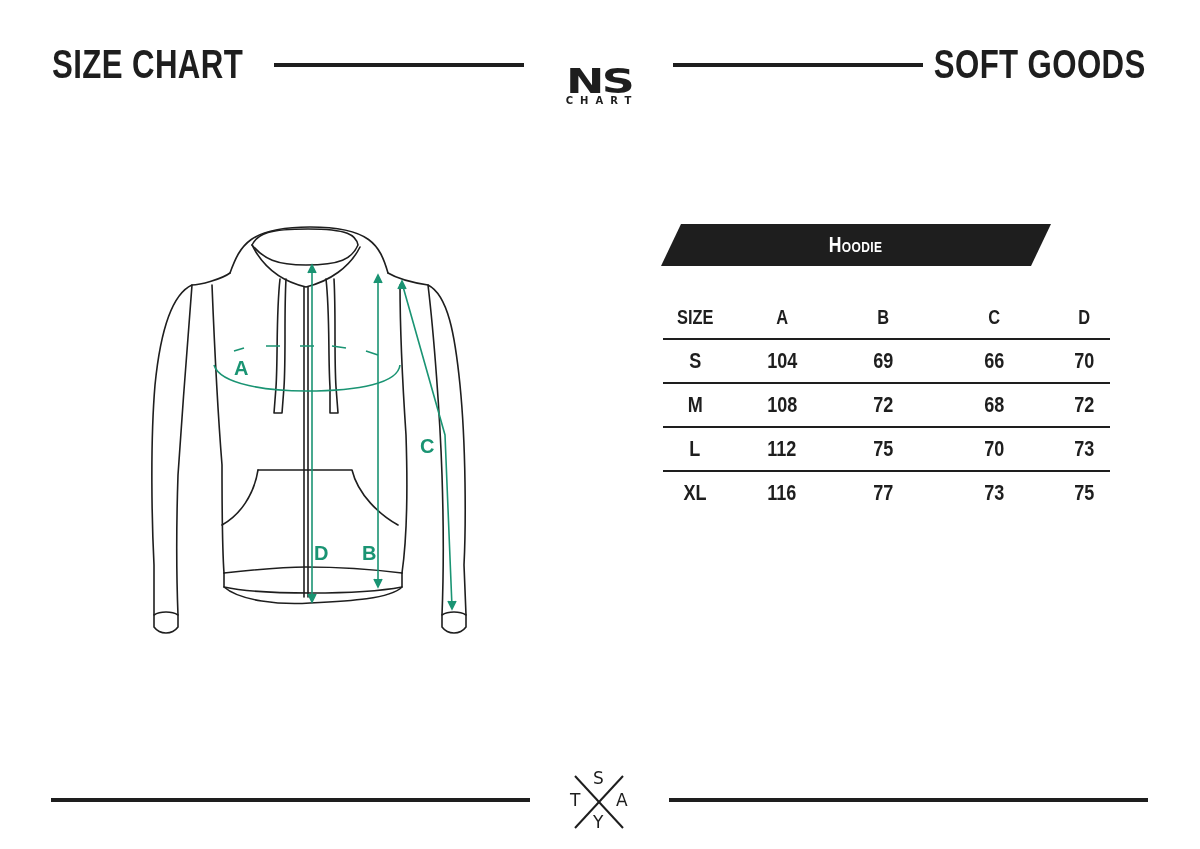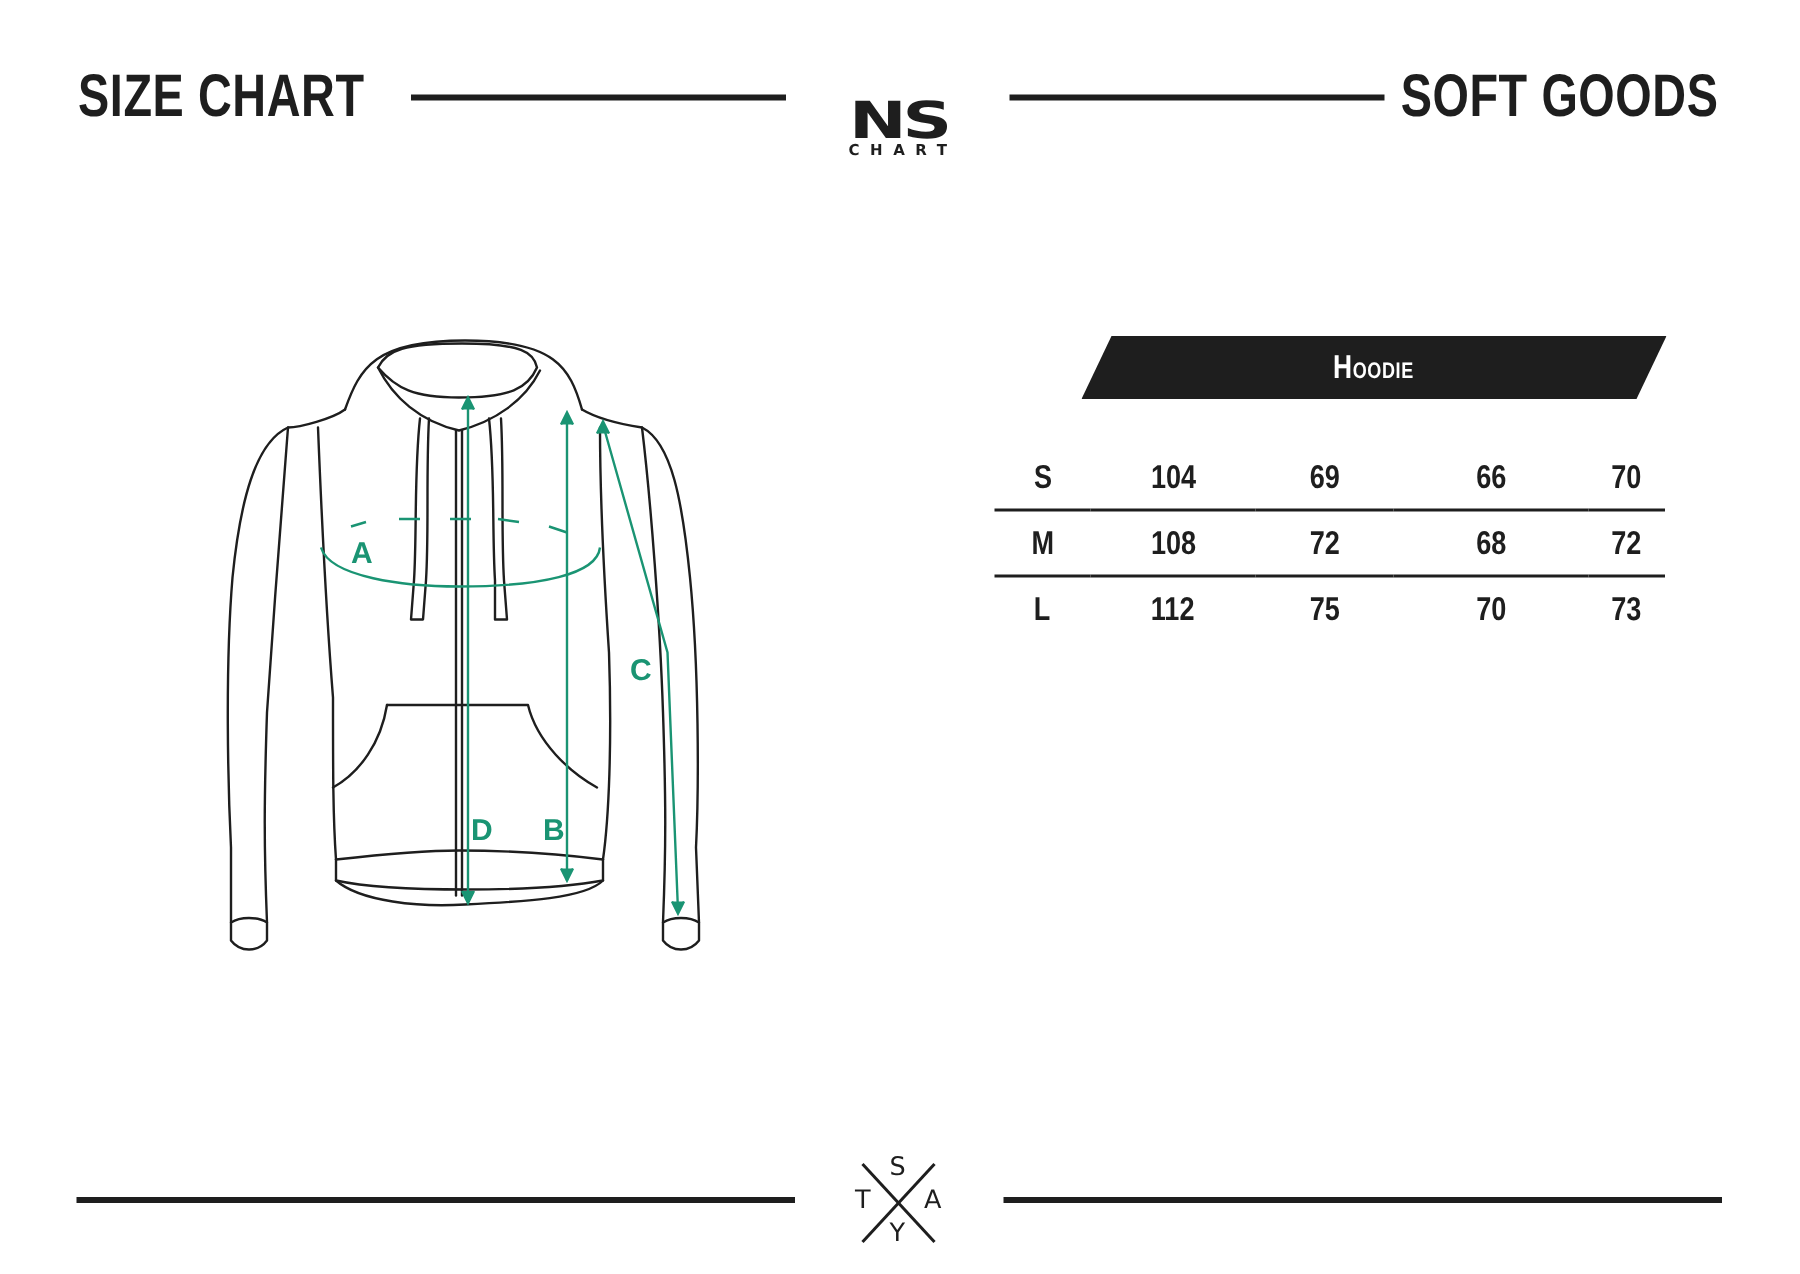--- a/index.html
+++ b/index.html
@@ -14,21 +14,21 @@
   .rule { position: absolute; background: #1e1e1e; height: 4px; }
 
   .logo { position: absolute; left: 556px; top: 44px; width: 86px; height: 42px; margin-top: 22px; }
   .logo-ns { position: absolute; left: 0; top: 0; width: 86px; text-align: center;
              font-size: 34px; font-weight: 900; letter-spacing: -2px; line-height: 30px;
              transform: scaleX(1.35); color: #1e1e1e; font-family: "DejaVu Sans", sans-serif; }
   .logo-bikes { position: absolute; left: 0; top: 29px; width: 86px; text-align: center;
                 font-size: 10px; font-weight: 700; letter-spacing: 7px; padding-left: 6px;
                 box-sizing: border-box; color: #1e1e1e; font-family: "DejaVu Sans", sans-serif; }
 
-  .banner { position: absolute; left: 721px; top: 224px; width: 390px; height: 42px; }
+  .banner { position: absolute; left: 661px; top: 224px; width: 390px; height: 42px; }
   .banner svg { position: absolute; left: 0; top: 0; }
   .banner-label { position: absolute; left: 0; top: 0; width: 390px; height: 42px;
                   line-height: 42px; text-align: center; color: #ffffff; font-size: 22px;
                   font-weight: 700; font-variant: small-caps; letter-spacing: 0.5px; }
   .banner-label span { display: inline-block; transform: scaleX(0.8); }
 
   table.sizes { position: absolute; left: 663px; top: 297px; width: 447px; border-collapse: collapse; }
   table.sizes th, table.sizes td { text-align: center; font-weight: 700; padding: 0; color: #1e1e1e; }
   table.sizes th { height: 41px; font-size: 20px; }
   table.sizes td { height: 42px; font-size: 22px; }
@@ -124,20 +124,27 @@
 
 <table class="sizes">
   <colgroup>
       <col class="c0">
       <col class="c1">
       <col class="c2">
       <col class="c3">
       <col class="c4">
     </colgroup>
   <tbody>
+      <tr class="head">
+    <th><span class="sq">SIZE</span></th>
+    <th><span class="sq">A</span></th>
+    <th><span class="sq">B</span></th>
+    <th><span class="sq">C</span></th>
+    <th><span class="sq">D</span></th>
+  </tr>
   <tr class="row">
     <td><span class="sq">S</span></td>
     <td><span class="sq">104</span></td>
     <td><span class="sq">69</span></td>
     <td><span class="sq">66</span></td>
     <td><span class="sq">70</span></td>
   </tr>
   <tr class="row">
     <td><span class="sq">M</span></td>
     <td><span class="sq">108</span></td>
@@ -145,20 +152,27 @@
     <td><span class="sq">68</span></td>
     <td><span class="sq">72</span></td>
   </tr>
   <tr class="row">
     <td><span class="sq">L</span></td>
     <td><span class="sq">112</span></td>
     <td><span class="sq">75</span></td>
     <td><span class="sq">70</span></td>
     <td><span class="sq">73</span></td>
   </tr>
+  <tr class="row">
+    <td><span class="sq">XL</span></td>
+    <td><span class="sq">116</span></td>
+    <td><span class="sq">77</span></td>
+    <td><span class="sq">73</span></td>
+    <td><span class="sq">75</span></td>
+  </tr>
 </tbody>
   </table>
 
 <div class="rule" style="left:51px; top:798px; width:479px;"></div>
 <div class="stay">
   <svg width="86" height="62" viewBox="0 0 86 62" xmlns="http://www.w3.org/2000/svg">
     <line x1="19" y1="6" x2="67" y2="58" stroke="#1e1e1e" stroke-width="2"></line>
     <line x1="67" y1="6" x2="19" y2="58" stroke="#1e1e1e" stroke-width="2"></line>
   </svg>
   <span class="stay-letter" style="left:37px; top:-2px;">S</span>

